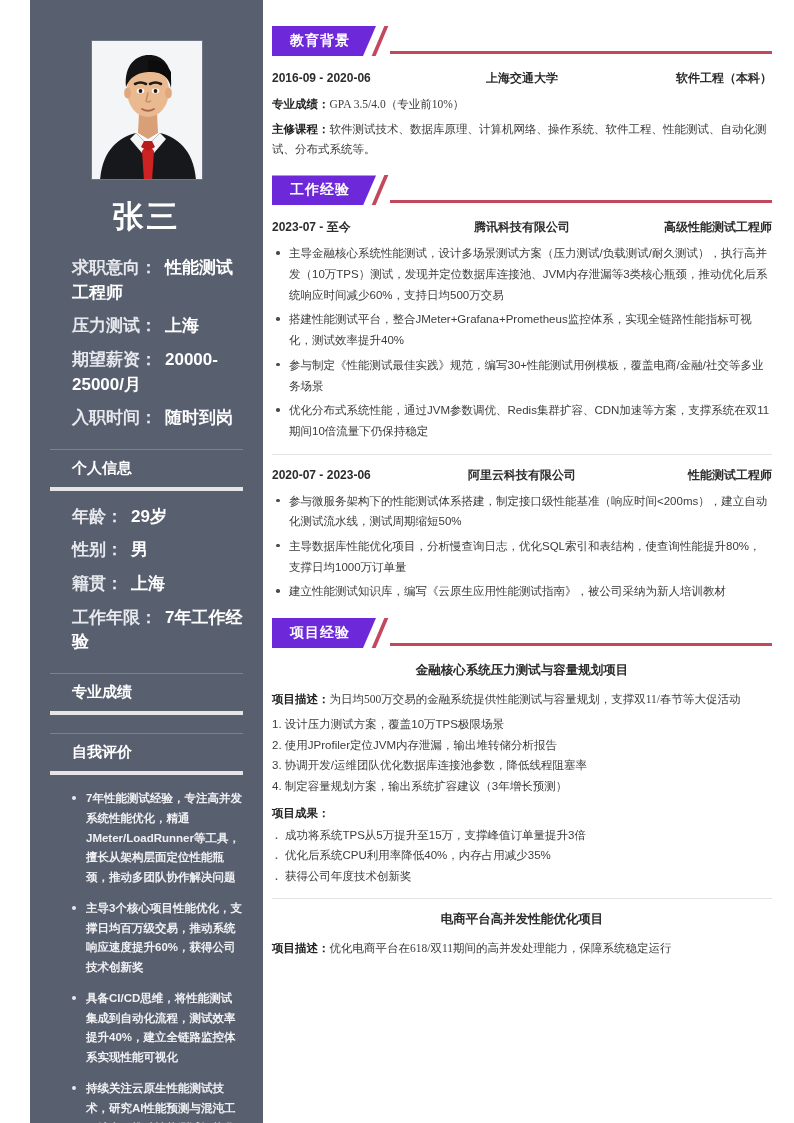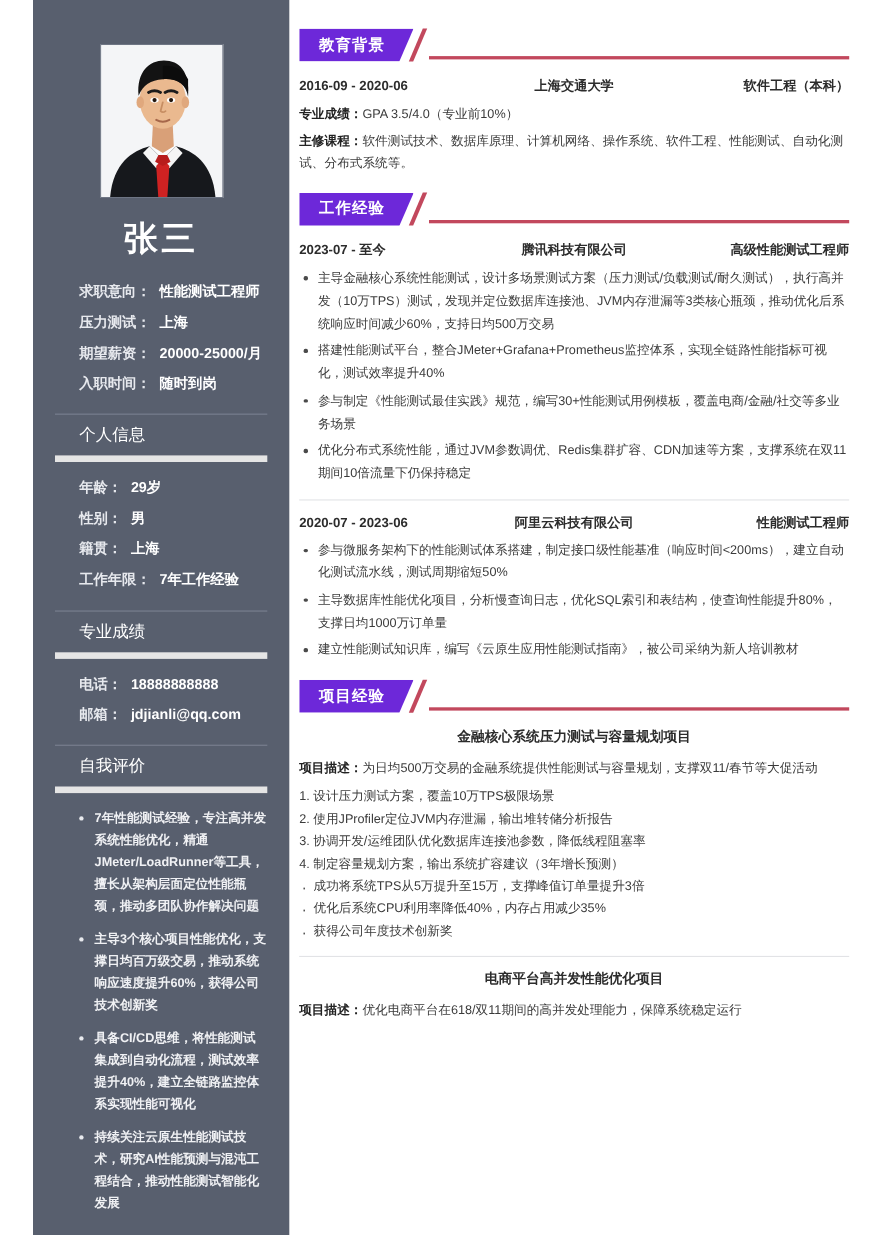--- a/index.html
+++ b/index.html
@@ -37,39 +37,39 @@
   .name {
     text-align: center;
     font-size: 31px;
     font-weight: bold;
     letter-spacing: 3px;
     margin: 16px 0 18px 0;
     color: #fff;
   }
 
   .kv {
-    font-size: 13px;
+    font-size: 17px;
     line-height: 1.45;
     margin-bottom: 9px;
     padding-left: 22px;
     color: #eef0f3;
   }
   .kv .k { font-weight: bold; color: #e7e9ee; }
   .kv .v { font-weight: bold; color: #ffffff; margin-left: 8px; }
 
   .side-sec {
     margin-top: 18px;
   }
   .side-sec-title {
     font-size: 15px;
-    font-weight: normal;
+    font-weight: bold;
     color: #ffffff;
     padding: 9px 0 9px 22px;
     border-top: 1px solid #7a8191;
-    border-bottom: 6px solid #e5e5e5;
+    border-bottom: 4px solid #e5e5e5;
     margin-bottom: 14px;
   }
   .side-body { padding-left: 22px; }
 
   .eval-list { list-style: none; }
   .eval-list li {
     position: relative;
     font-size: 11.5px;
     line-height: 1.72;
     font-weight: bold;
@@ -135,20 +135,21 @@
   }
   .entry-row .c1 { width: 33%; text-align: left; }
   .entry-row .c2 { width: 34%; text-align: center; }
   .entry-row .c3 { width: 33%; text-align: right; }
 
   .line {
     font-size: 11.5px;
     line-height: 1.75;
     color: #3a3a3a;
     margin-bottom: 5px;
+    font-family: Liberation Serif, serif;
   }
   .line b { color: #222; font-weight: bold; }
 
   .bullets { list-style: none; margin: 2px 0 10px 0; }
   .bullets li {
     position: relative;
     font-size: 11.5px;
     line-height: 1.8;
     color: #3b3b3b;
     padding-left: 17px;
@@ -274,28 +275,20 @@
           <span class="k">籍贯：</span><span class="v">上海</span>
         </div>
         <div class="kv" style="padding-left:0">
           <span class="k">工作年限：</span><span class="v">7年工作经验</span>
         </div>
       </div>
     </div>
 
     <div class="side-sec">
       <div class="side-sec-title">专业成绩</div>
-      <div class="side-body">
-        <div class="kv" style="padding-left:0">
-          <span class="k">电话：</span><span class="v">18888888888</span>
-        </div>
-        <div class="kv" style="padding-left:0">
-          <span class="k">邮箱：</span><span class="v">jdjianli@qq.com</span>
-        </div>
-      </div>
     </div>
 
     <div class="side-sec">
       <div class="side-sec-title">自我评价</div>
       <div class="side-body">
         <ul class="eval-list">
           <li>7年性能测试经验，专注高并发系统性能优化，精通JMeter/LoadRunner等工具，擅长从架构层面定位性能瓶颈，推动多团队协作解决问题</li>
           <li>主导3个核心项目性能优化，支撑日均百万级交易，推动系统响应速度提升60%，获得公司技术创新奖</li>
           <li>具备CI/CD思维，将性能测试集成到自动化流程，测试效率提升40%，建立全链路监控体系实现性能可视化</li>
           <li>持续关注云原生性能测试技术，研究AI性能预测与混沌工程结合，推动性能测试智能化发展</li>
@@ -375,20 +368,21 @@
         <div class="proj-title">金融核心系统压力测试与容量规划项目</div>
         <div class="line">
           <b>项目描述：</b><span>为日均500万交易的金融系统提供性能测试与容量规划，支撑双11/春节等大促活动</span>
         </div>
         <ul class="num-list">
           <li>1. 设计压力测试方案，覆盖10万TPS极限场景</li>
           <li>2. 使用JProfiler定位JVM内存泄漏，输出堆转储分析报告</li>
           <li>3. 协调开发/运维团队优化数据库连接池参数，降低线程阻塞率</li>
           <li>4. 制定容量规划方案，输出系统扩容建议（3年增长预测）</li>
         </ul>
+        <div class="sub-label">项目成果：</div>
         <ul class="dot-list">
           <li>成功将系统TPS从5万提升至15万，支撑峰值订单量提升3倍</li>
           <li>优化后系统CPU利用率降低40%，内存占用减少35%</li>
           <li>获得公司年度技术创新奖</li>
         </ul>
       </div>
 
       <div class="divider"></div>
 
       <div class="entry">

